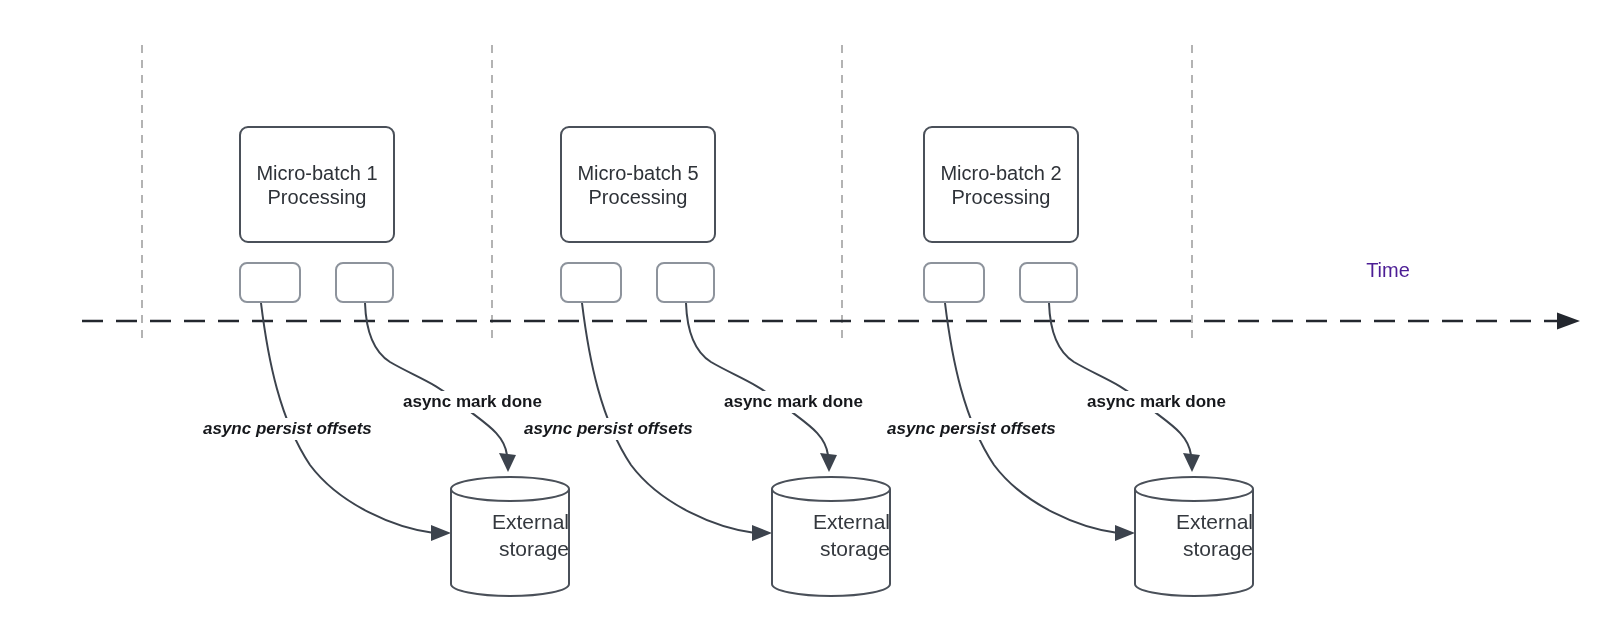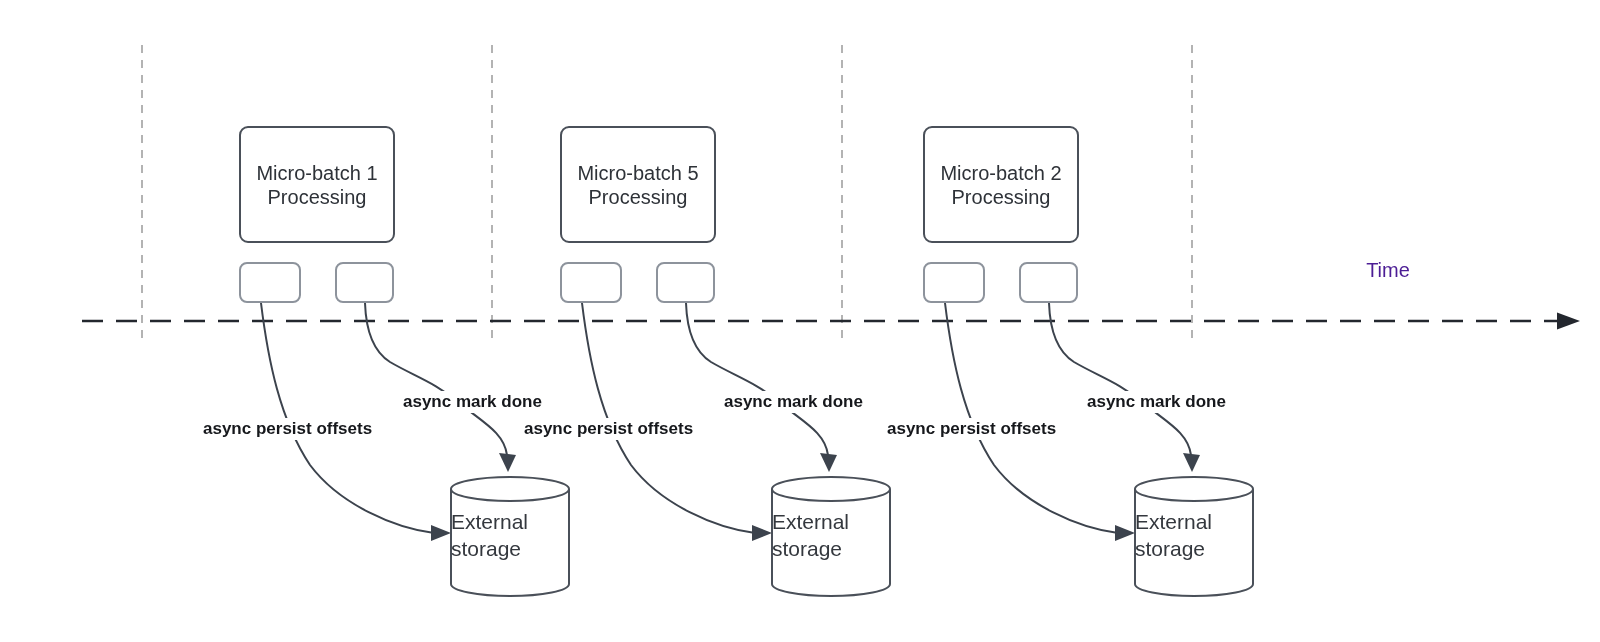--- a/index.html
+++ b/index.html
@@ -43,28 +43,28 @@
 
   .flow-label {
     position: absolute;
     font-size: 17px;
     font-weight: bold;
     color: #16181c;
     white-space: nowrap;
     background: #ffffff;
     padding: 1px 3px;
   }
-  .persist-label { left: 200px; top: 418px; }
+  .persist-label { left: 200px; top: 418px; font-style: italic; }
   .done-label    { left: 362px; top: 391px; margin-left: 38px; }
 
   .storage-label {
     position: absolute;
     left: 451px; top: 508px;
     width: 118px;
-    text-align: left;
+    text-align: right;
     font-size: 21px; line-height: 27px;
     color: #34383e;
   }
 
   .time-label {
     position: absolute;
     left: 1350px; top: 259px;
     width: 76px;
     text-align: center;
     font-size: 20px;

